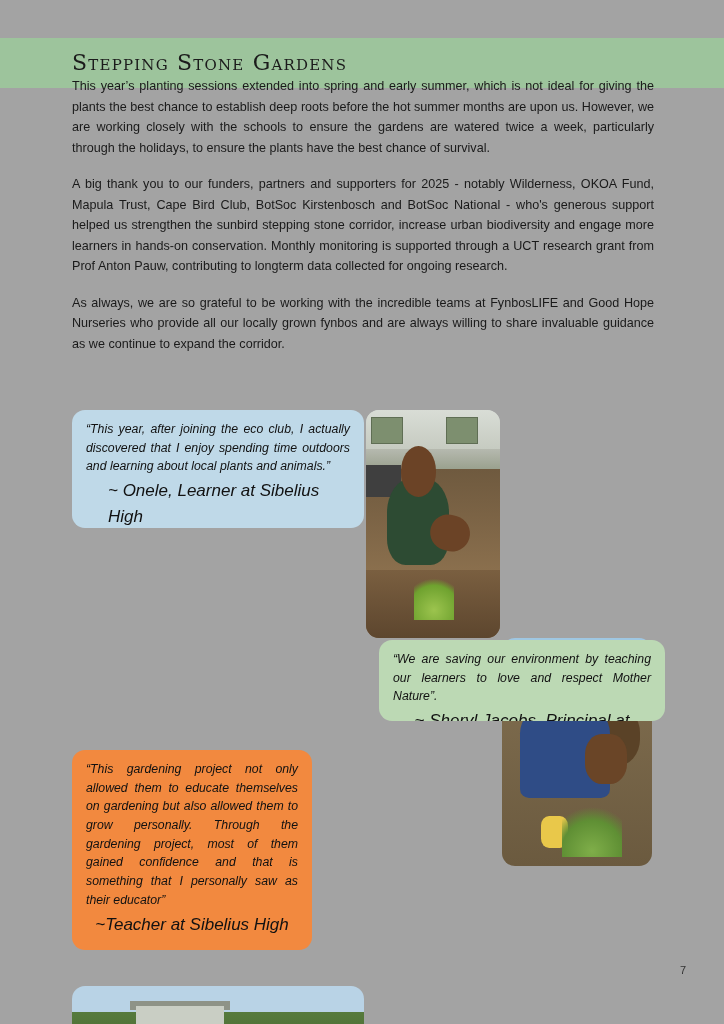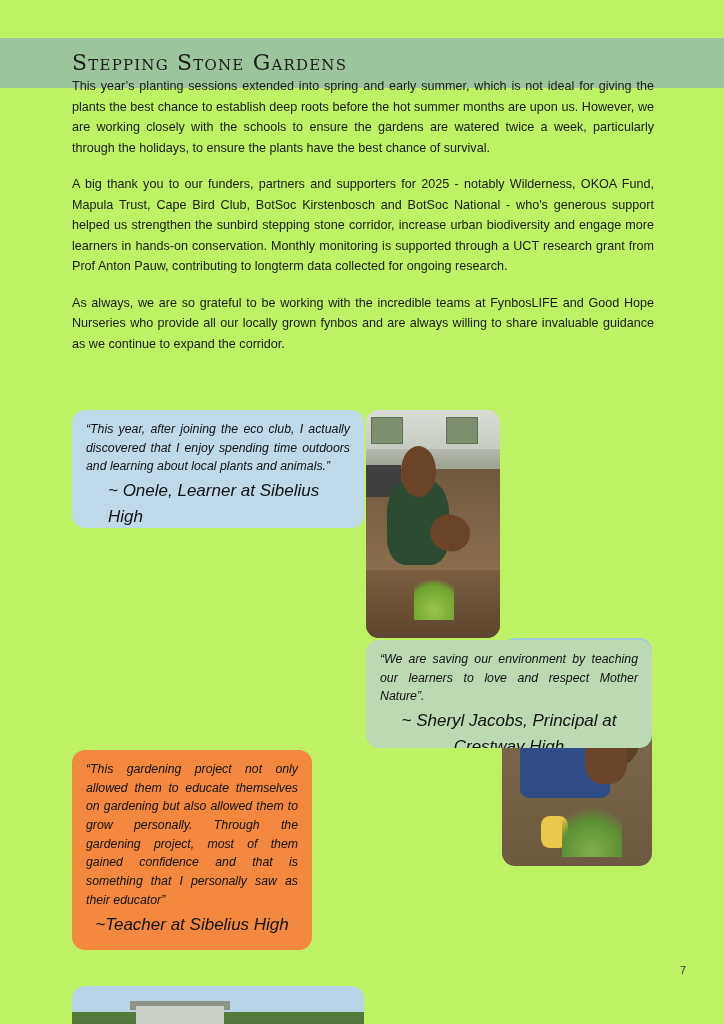--- a/index.html
+++ b/index.html
@@ -12,21 +12,21 @@
     background: #ffffff;
     font-family: "Liberation Sans", sans-serif;
     color: #000000;
     position: relative;
     overflow: hidden;
   }
   .page {
     position: relative;
     width: 724px;
     height: 1024px;
-    background: #bef264;
+    background: #a3a3a3;
   }
   .header-band {
     position: absolute;
     left: 0;
     top: 38px;
     width: 724px;
     height: 50px;
     background: #9dc49c;
   }
   .header-title {
@@ -234,21 +234,21 @@
       <div class="glove"></div>
       <div class="grass"></div>
     </div>
 
     <div class="cell photo ph-group" style="left:0; top:120px; width:292px; height:218px;">
       <div class="roof"></div>
       <div class="bldg"></div>
 
     </div>
 
-    <div class="cell quote-box q-green" style="left:294px; top:230px; width:286px; height:108px;">
+    <div class="cell quote-box q-green" style="left:307px; top:230px; width:286px; height:81px;">
       <p class="quote-text">“We are saving our environment by teaching our learners to love and respect Mother Nature”.</p>
       <p class="quote-attrib">~ Sheryl Jacobs, Principal at Crestway High</p>
     </div>
 
     <div class="cell quote-box q-orange" style="left:0; top:340px; width:240px; height:200px;">
       <p class="quote-text">“This gardening project not only allowed them to educate themselves on gardening but also allowed them to grow personally. Through the gardening project, most of them gained confidence and that is something that I personally saw as their educator”</p>
       <p class="quote-attrib">~Teacher at Sibelius High</p>
     </div>
 
   </div>

